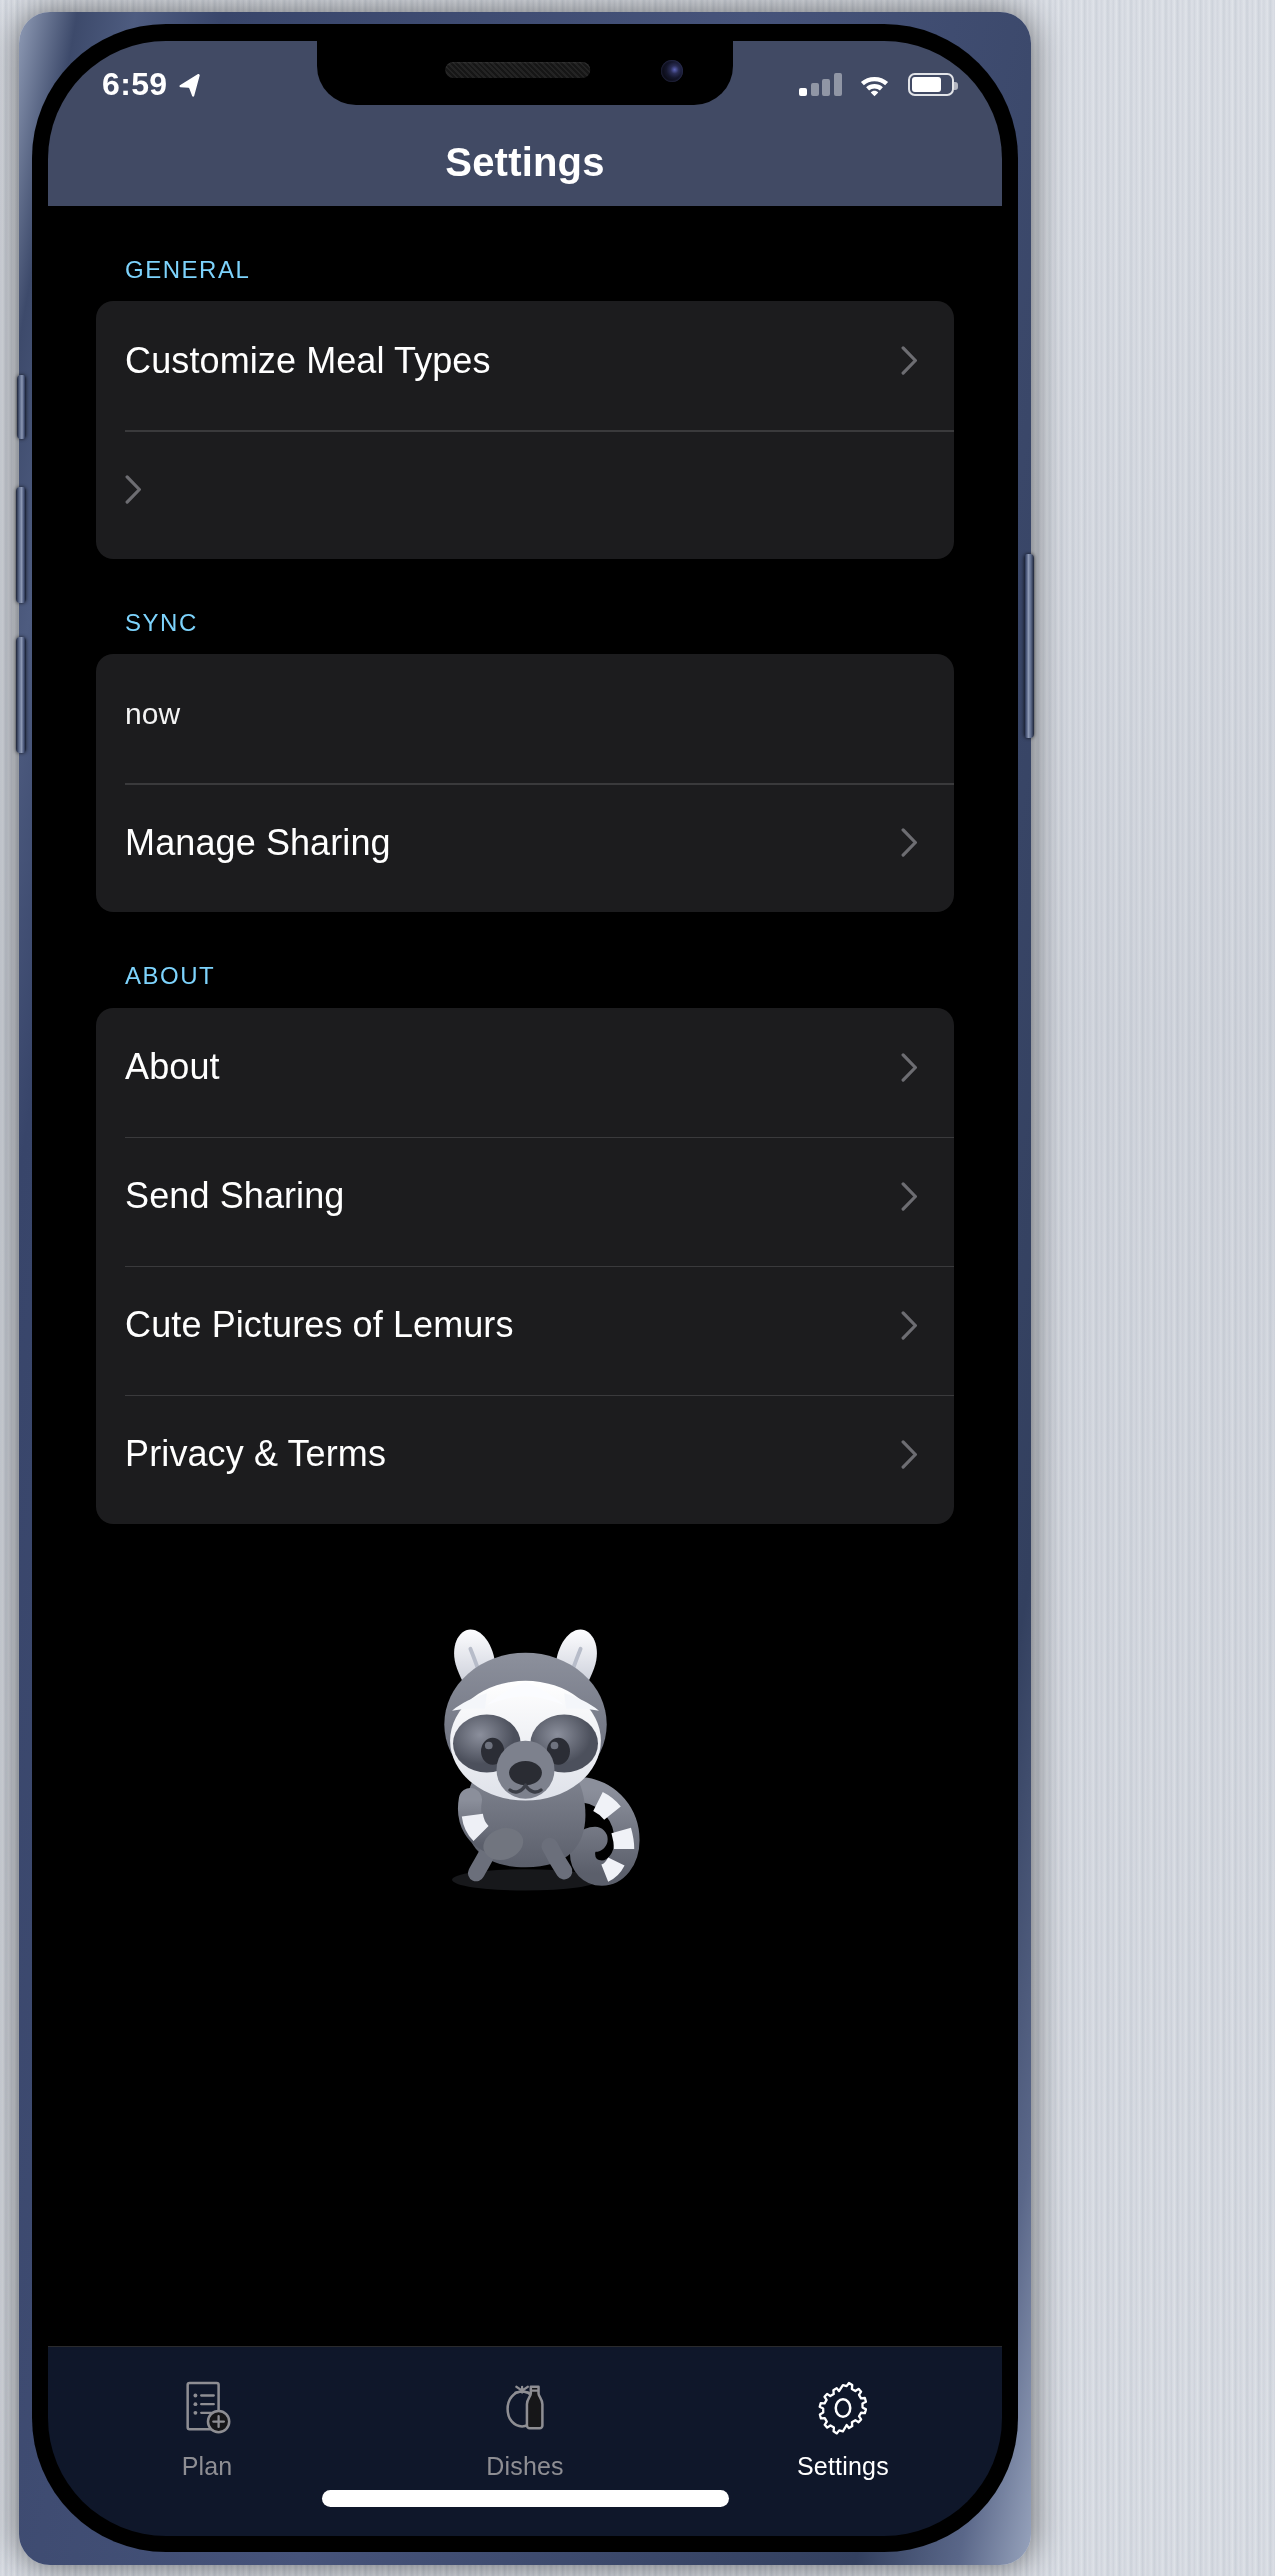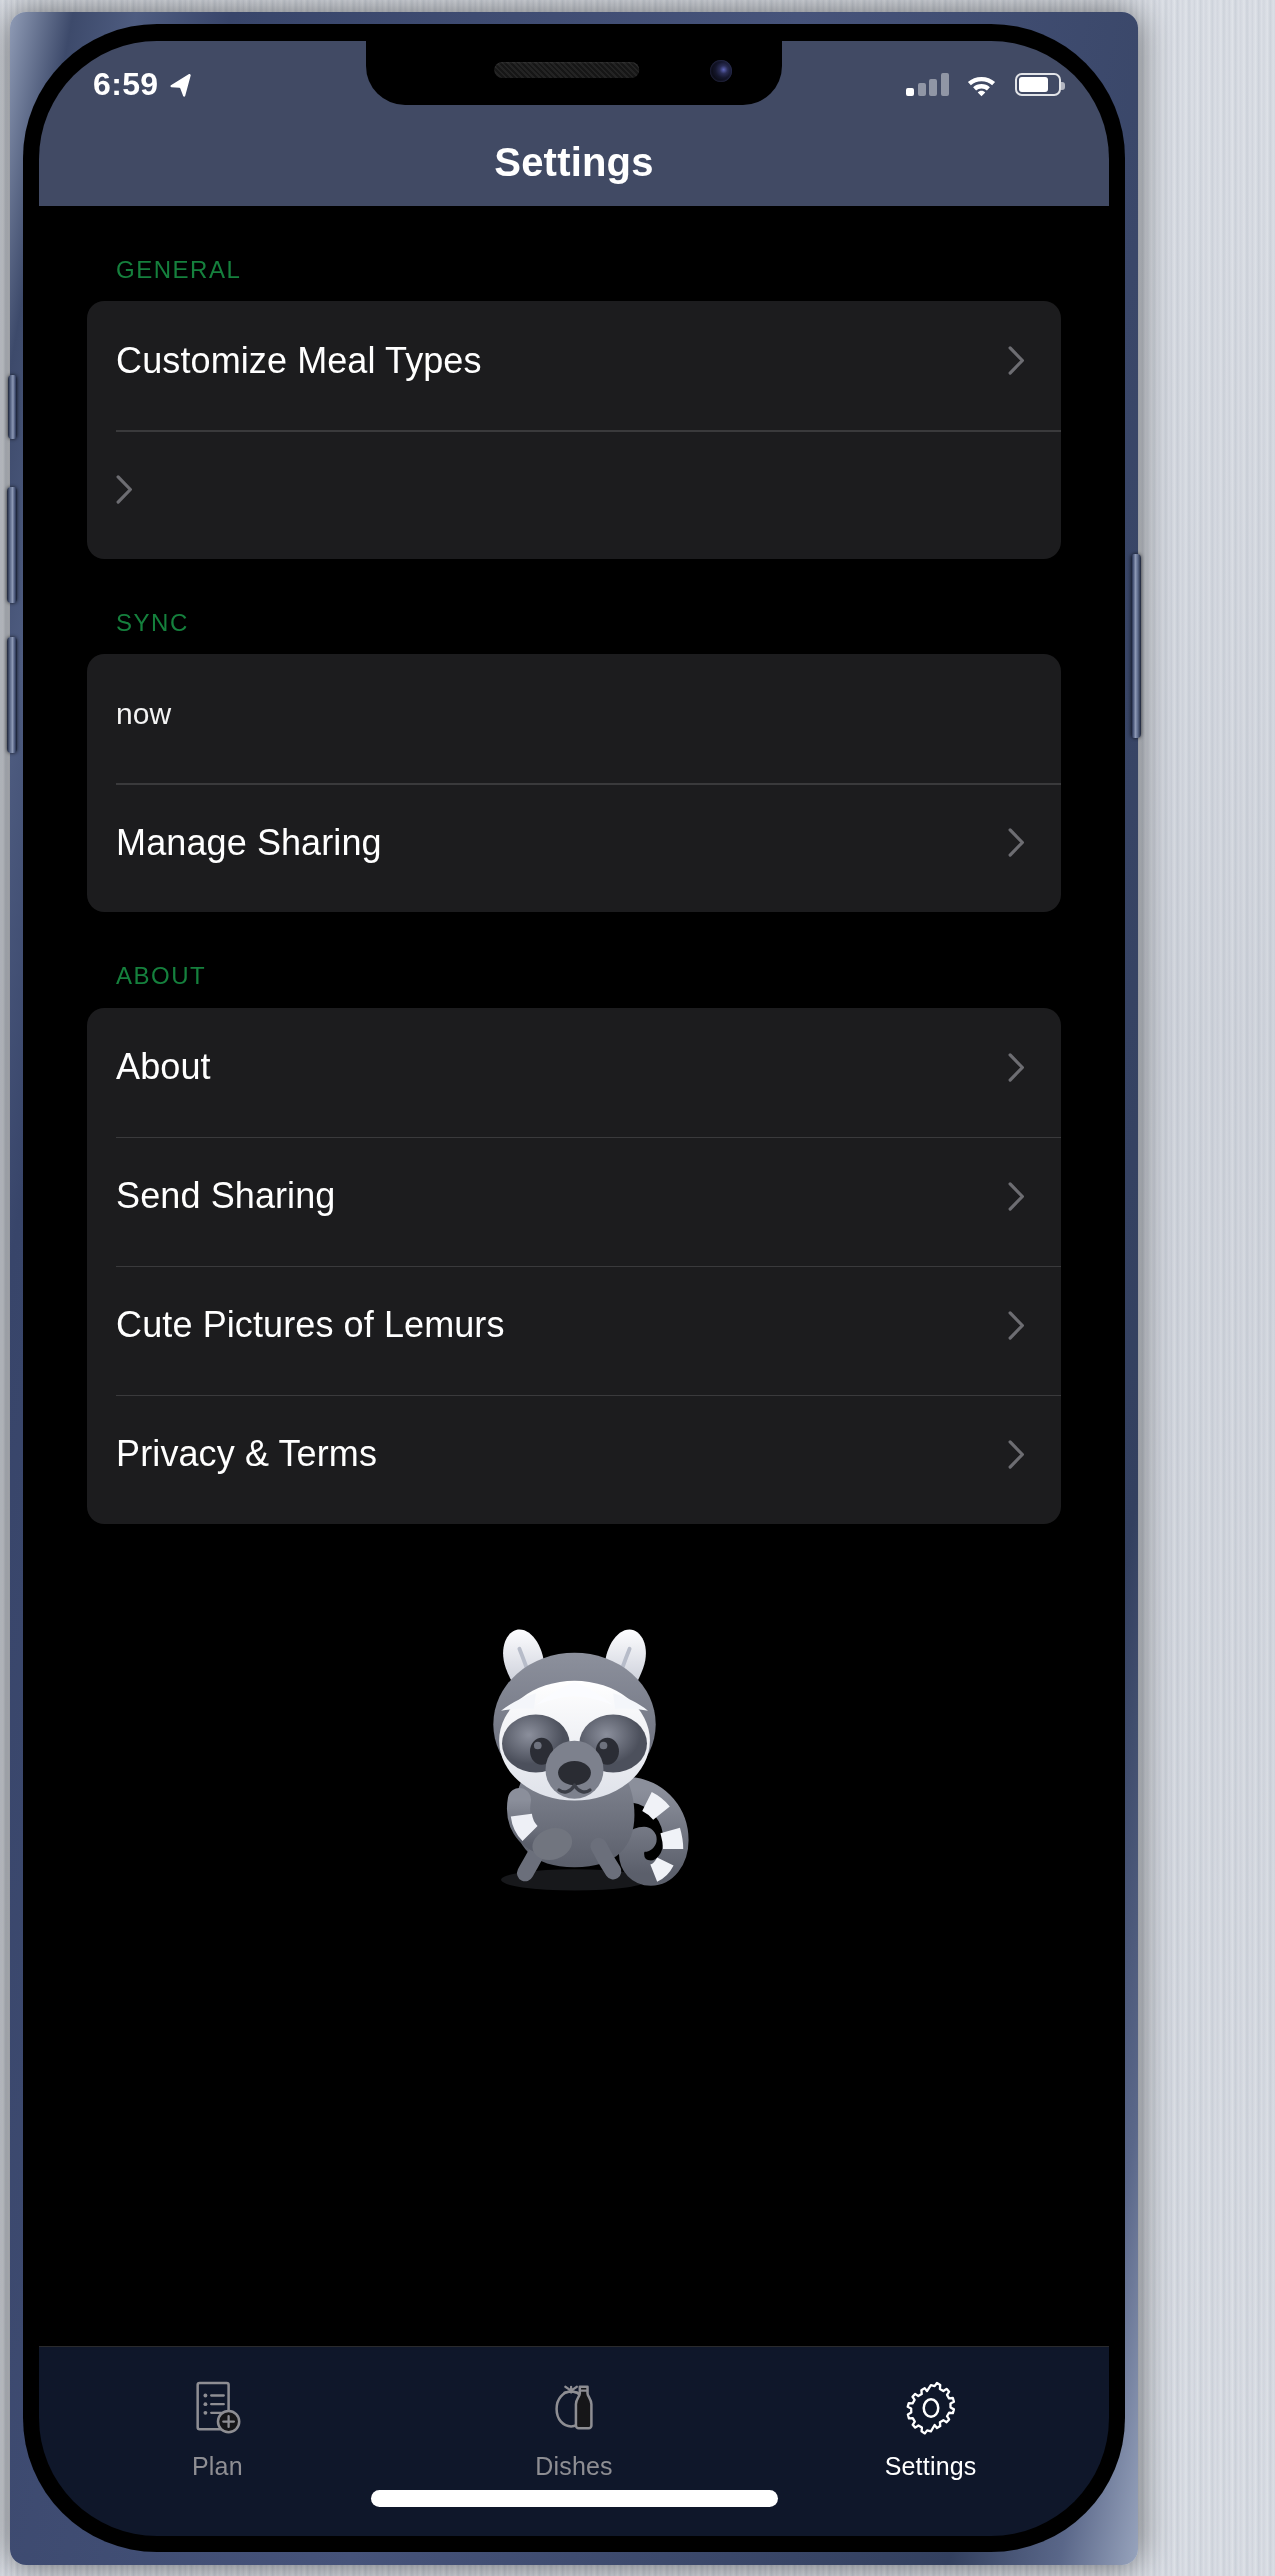--- a/index.html
+++ b/index.html
@@ -23,23 +23,23 @@
     position: absolute; inset: 0;
     background: linear-gradient(180deg,
       rgba(200,205,214,.25) 0%,
       rgba(170,176,188,.30) 40%,
       rgba(190,196,206,.22) 100%);
   }
 
   
   .phone {
     position: absolute;
-    left: 10px; top: 11.6px;
-    width: 1128px; height: 2553px;
-    border-radius: 16px;
+    left: 19px; top: 11.6px;
+    width: 1012px; height: 2553px;
+    border-radius: 31px;
     background: linear-gradient(100deg,
       #8f9bb5 0%, #3d4a6b 4%, #4e5c80 8%,
       #38456a 14%, #46537a 50%, #33405f 88%,
       #5a6789 95%, #98a4bd 100%);
     box-shadow: 0 0 35px rgba(0,0,0,.55);
     padding: 12.6px;
   }
   .phone-inner {
     position: absolute;
     left: 12.6px; top: 12.6px; right: 12.6px; bottom: 12.6px;
@@ -166,21 +166,21 @@
 
   
   .content {
     flex: 1 1 auto;
     background: #000;
     padding: 0 48px;
     overflow: hidden;
     position: relative;
   }
   .sec-header {
-    color: #15803d;
+    color: #7dd3fc;
     font-size: 24px;
     letter-spacing: 1.5px;
     padding: 50px 0 17.4px 29px;
   }
   .card {
     background: #1c1c1e;
     border-radius: 17.4px;
     overflow: hidden;
   }
   .row {

